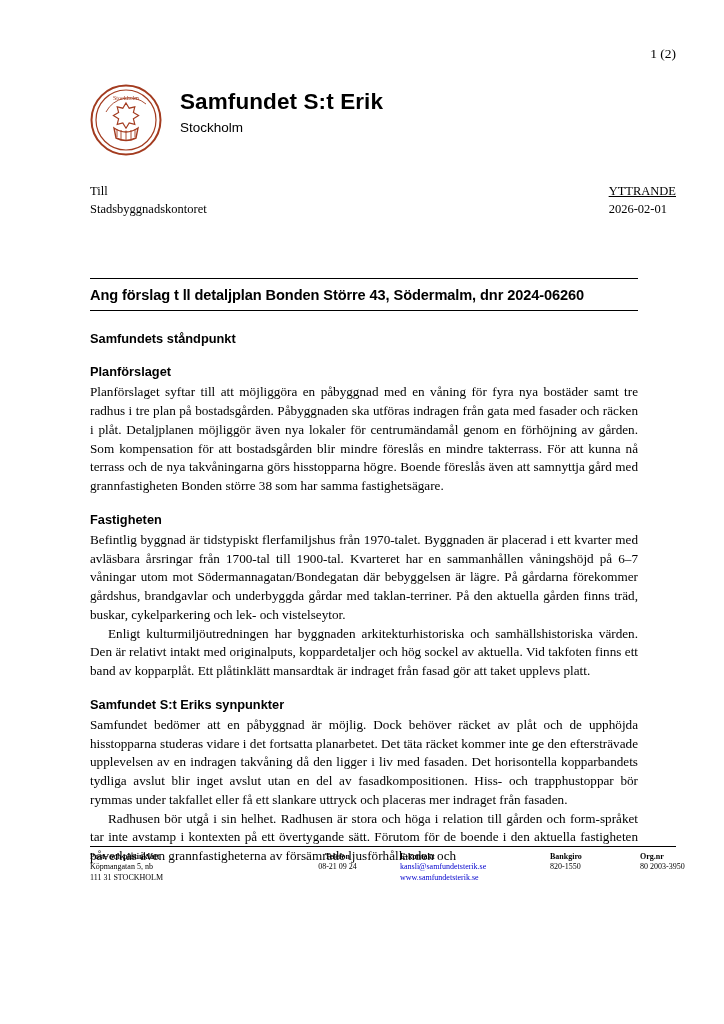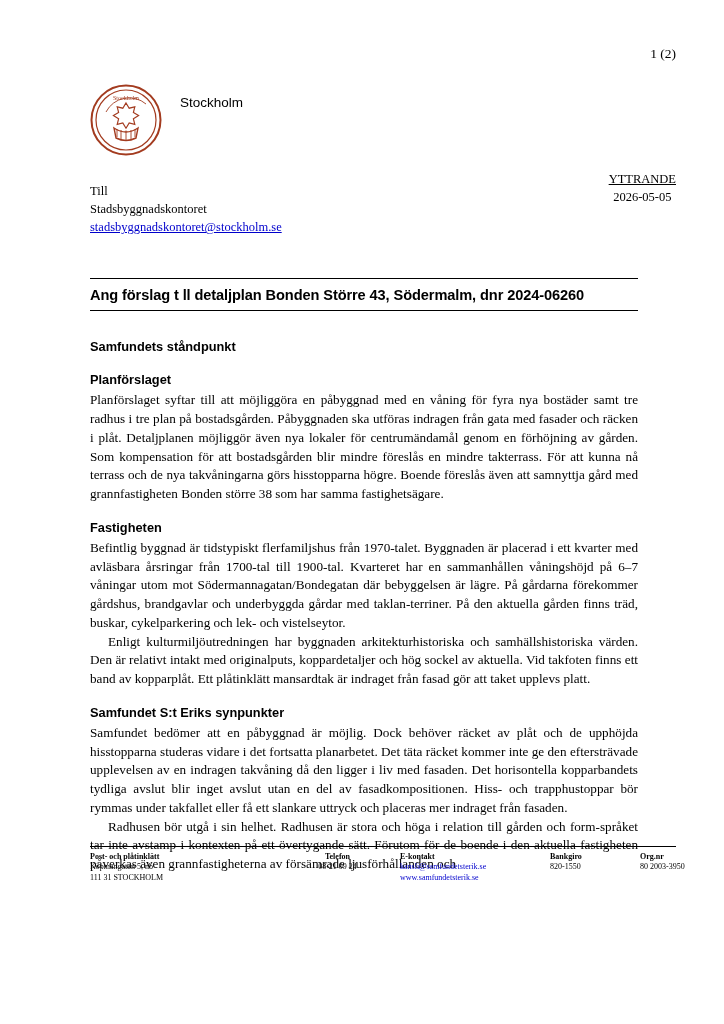--- a/index.html
+++ b/index.html
@@ -72,23 +72,23 @@
     line-height: 1.45;
   }
   .addr-to {
   }
   .addr-mail {
     color: #0000cc;
     text-decoration: underline;
   }
   .meta-block {
     position: absolute;
-    top: 170px;
+    top: 182px;
     right: 48px;
-    text-align: center;
+    text-align: left;
     font-size: 12.5px;
     line-height: 1.45;
   }
   .meta-type {
     text-decoration: underline;
   }
 
   
   .title-wrap {
     position: absolute;
@@ -108,21 +108,21 @@
     letter-spacing: -0.1px;
   }
   .rule-bottom {
     border-top: 1px solid #000;
     width: 100%;
   }
 
   
   .body-wrap {
     position: absolute;
-    top: 338px;
+    top: 330px;
     left: 90px;
     width: 548px;
     font-size: 13.2px;
     line-height: 1.42;
     text-align: justify;
   }
   .sec-head {
     font-family: "Liberation Sans", sans-serif;
     font-size: 12.8px;
     font-weight: bold;
@@ -182,33 +182,33 @@
         <circle cx="36" cy="36" r="34.5" fill="none" stroke="#A33B1F" stroke-width="2"></circle>
         <circle cx="36" cy="36" r="30" fill="none" stroke="#A33B1F" stroke-width="1.2"></circle>
         <path d="M36 19 l3.2 5.2 5.6 -1.4 -1.4 5.6 5.2 3.2 -5.2 3.2 1.4 5.6 -5.6 -1.4 -3.2 5.2 -3.2 -5.2 -5.6 1.4 1.4 -5.6 -5.2 -3.2 5.2 -3.2 -1.4 -5.6 5.6 1.4z" fill="none" stroke="#A33B1F" stroke-width="1.2"></path>
         <path d="M24 44 q12 8 24 0 l-2 10 q-10 5 -20 0 z" fill="none" stroke="#A33B1F" stroke-width="1.4"></path>
         <path d="M27 45 l0 8 M31 46 l0 9 M36 46.5 l0 9.5 M41 46 l0 9 M45 45 l0 8" stroke="#A33B1F" stroke-width="0.9" fill="none"></path>
         <path d="M16 28 a26 26 0 0 1 40 -8" fill="none" stroke="#A33B1F" stroke-width="0.9"></path>
         <text x="36" y="16" font-family="Liberation Serif, serif" font-size="6" fill="#A33B1F" text-anchor="middle">Stockholm</text>
       </svg>
     </div>
     <div class="brand">
+      <div class="brand-name">Samfundet S:t Erik</div>
       <div class="brand-sub">Stockholm</div>
     </div>
   </div>
 
   <div class="addr-block">
     <div class="addr-to">Till</div>
     <div>Stadsbyggnadskontoret</div>
-    <div class="addr-mail">stadsbyggnadskontoret@stockholm.se</div>
   </div>
 
   <div class="meta-block">
     <div class="meta-type">YTTRANDE</div>
-    <div>2026-05-05</div>
+    <div>2026-02-01</div>
   </div>
 
   <div class="title-wrap">
     <div class="rule-top"></div>
     <div class="doc-title">Ang förslag t ll detaljplan Bonden Större 43, Södermalm, dnr 2024-06260</div>
     <div class="rule-bottom"></div>
   </div>
 
   <div class="body-wrap">
 

